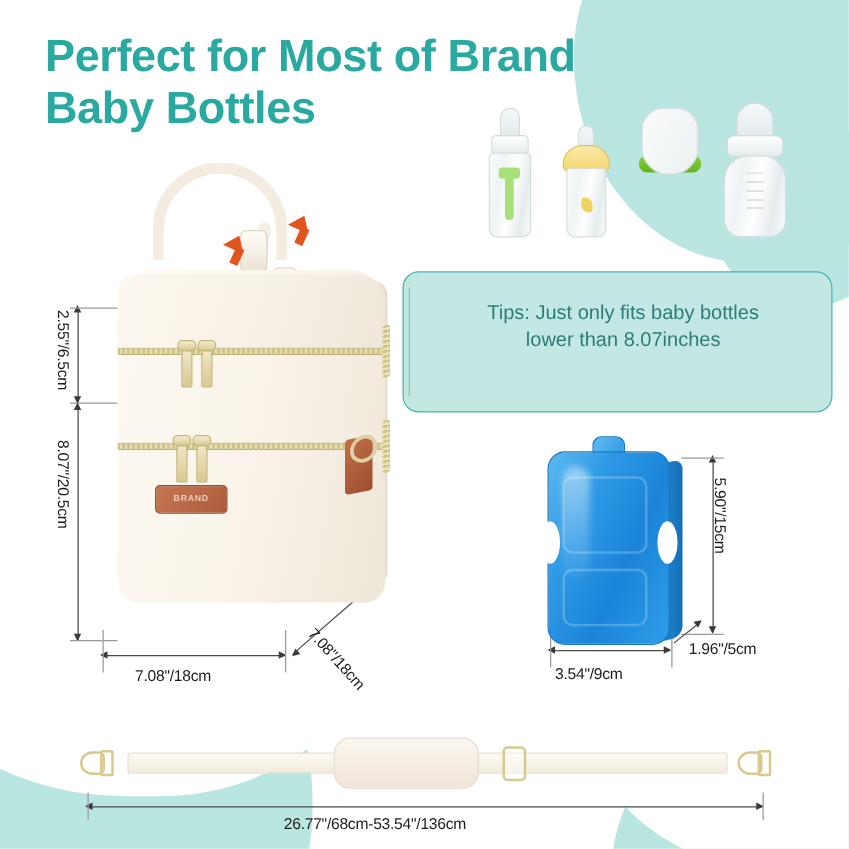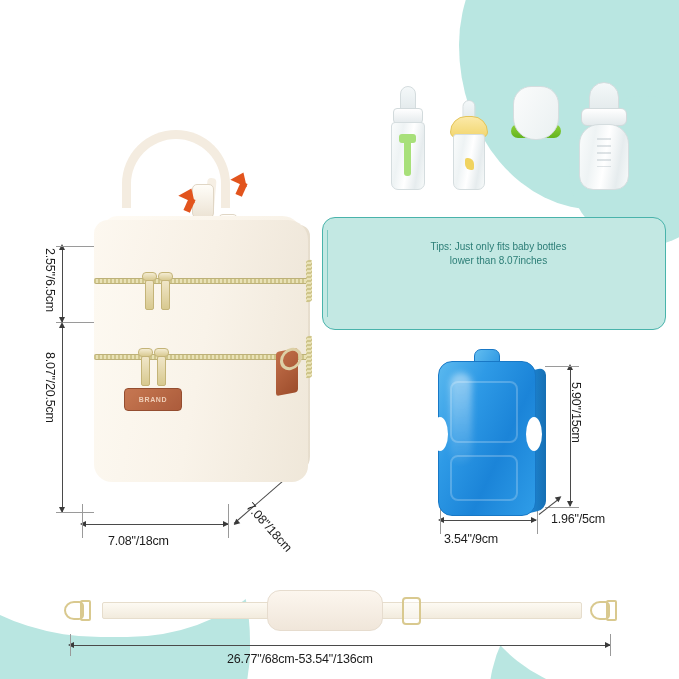--- a/index.html
+++ b/index.html
@@ -99,21 +99,21 @@
     color: #187068; line-height: 1.36;
     white-space: pre-line;
   }
   .info-div { width: 1px; background: #7dc9c2; margin: 12px 4px; }
   .info-right { flex: 1; padding-top: 10px; text-align: center; }
   .cap {
     font-size: 25px; font-weight: bold; color: #11756c;
     letter-spacing: 0.5px;
   }
   .tips {
-    margin-top: 12px; font-size: 10px; color: #2b7d76;
+    margin-top: 12px; font-size: 16px; color: #2b7d76;
     line-height: 1.35; padding: 0 6px; white-space: pre-line;
   }
 
   
   .bag-wrap { position: absolute; left: 80px; top: 130px; width: 260px; height: 400px; z-index: 5; }
   .handle {
     position: absolute; left: 42px; top: 0px;
     width: 108px; height: 78px;
     border: 9px solid #f4ece0;
     border-bottom: none;
@@ -330,20 +330,22 @@
 
 <div id="stage">
 
   <div class="blob-tr"></div>
   <div class="blob-tr2"></div>
   <div class="blob-bl"></div>
   <div class="blob-bl-mask"></div>
   <div class="blob-br"></div>
   <div class="blob-br-mask"></div>
 
+  <div class="title">Perfect for Most of Brand
+Baby Bottles</div>
 
   <div class="bottles">
     <div class="bottle" style="left:0;width:46px;height:104px;">
       <div class="b-nip" style="top:0;width:16px;height:26px;border-radius:8px 8px 3px 3px;"></div>
       <div class="b-collar" style="top:22px;width:30px;height:16px;border-radius:4px;"></div>
       <div class="b-body" style="left:6px;width:34px;height:68px;border-radius:4px 4px 7px 7px;"></div>
       <div style="position:absolute;left:19px;top:52px;width:7px;height:38px;background:#a8e07a;border-radius:3px;"></div>
       <div style="position:absolute;left:14px;top:48px;width:17px;height:9px;background:#a8e07a;border-radius:3px;"></div>
     </div>
     <div class="bottle" style="left:60px;width:48px;height:94px;">

